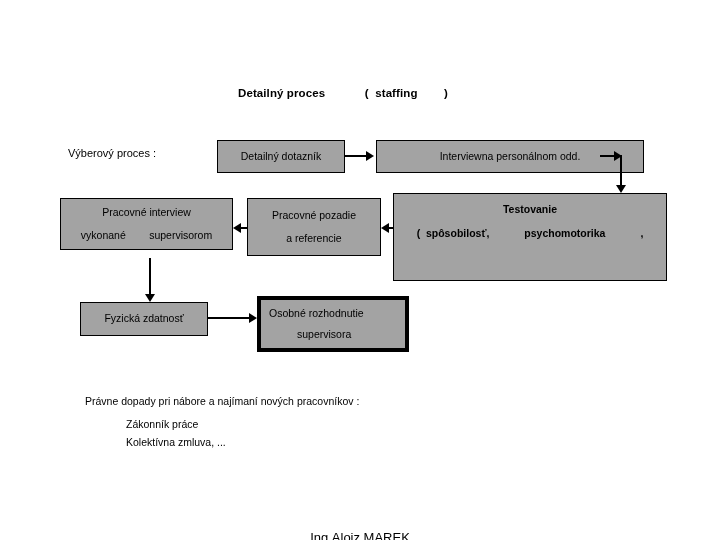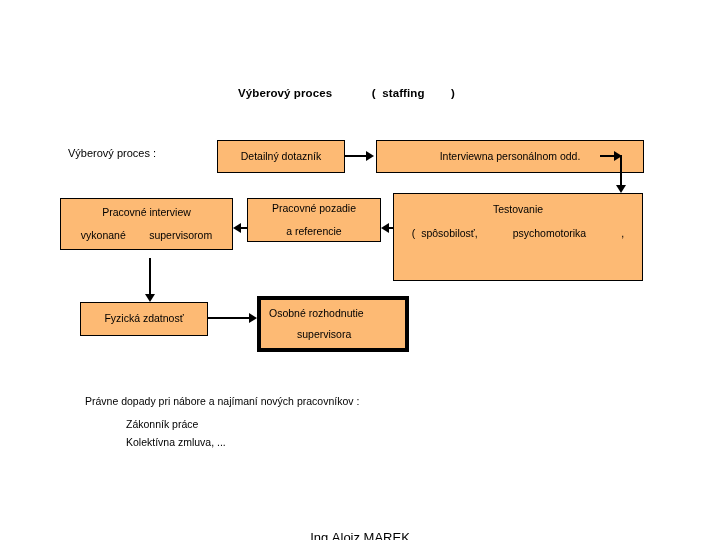--- a/index.html
+++ b/index.html
@@ -45,21 +45,21 @@
     font-size: 13px;
     text-align: center;
     white-space: pre;
     line-height: 1.25;
   }
 
   
   .box {
     box-sizing: border-box;
     border: 1px solid #000000;
-    background: #fdba74;
+    background: #a3a3a3;
     display: flex;
     flex-direction: column;
     justify-content: center;
     align-items: center;
   }
   .box.thick {
     border: 4px solid #000000;
   }
   .box .line { display: block; white-space: pre; }
 
@@ -89,21 +89,21 @@
     border-left: 5px solid transparent;
     border-right: 5px solid transparent;
     border-top: 8px solid #000000;
   }
 </style>
 </head>
 <body>
 
 <div id="slide">
 
-  <div class="abs title" style="left:238px; top:87px;">Výberový proces            (  staffing        )</div>
+  <div class="abs title" style="left:238px; top:87px;">Detailný proces            (  staffing        )</div>
 
   <div class="abs label" style="left:68px; top:147px;">Výberový proces :</div>
 
   <div class="abs box" style="left:217px; top:140px; width:128px; height:33px;">
     <span class="boxtext line">Detailný dotazník</span>
   </div>
 
   <div class="abs hline" style="left:345px; top:155px; width:22px;"></div>
   <div class="abs arrow-r" style="left:366px; top:151px;"></div>
 
@@ -117,29 +117,29 @@
   <div class="abs arrow-d" style="left:616px; top:185px;"></div>
 
   <div class="abs box" style="left:60px; top:198px; width:173px; height:52px;">
     <span class="boxtext line" style="margin-bottom:12px;">Pracovné interview</span>
     <span class="boxtext line">vykonané        supervisorom</span>
   </div>
 
   <div class="abs hline" style="left:241px; top:227px; width:20px;"></div>
   <div class="abs arrow-l" style="left:233px; top:223px;"></div>
 
-  <div class="abs box" style="left:247px; top:198px; width:134px; height:44px;">
+  <div class="abs box" style="left:247px; top:198px; width:134px; height:58px;">
     <span class="boxtext line" style="margin-bottom:12px;">Pracovné pozadie</span>
     <span class="boxtext line">a referencie</span>
   </div>
 
   <div class="abs hline" style="left:389px; top:227px; width:8px;"></div>
   <div class="abs arrow-l" style="left:381px; top:223px;"></div>
 
-  <div class="abs box" style="left:393px; top:193px; width:250px; height:88px; justify-content:flex-start; padding-top:10px;">
+  <div class="abs box" style="left:393px; top:193px; width:274px; height:88px; justify-content:flex-start; padding-top:10px;font-weight:bold;">
     <span class="boxtext line" style="margin-bottom:13px;">Testovanie</span>
     <span class="boxtext line" style="margin-bottom:13px;">(  spôsobilosť,            psychomotorika            ,</span>
   </div>
 
   <div class="abs vline" style="left:149px; top:258px; height:38px;"></div>
   <div class="abs arrow-d" style="left:145px; top:294px;"></div>
 
   <div class="abs box" style="left:80px; top:302px; width:128px; height:34px;">
     <span class="boxtext line">Fyzická zdatnosť</span>
   </div>

